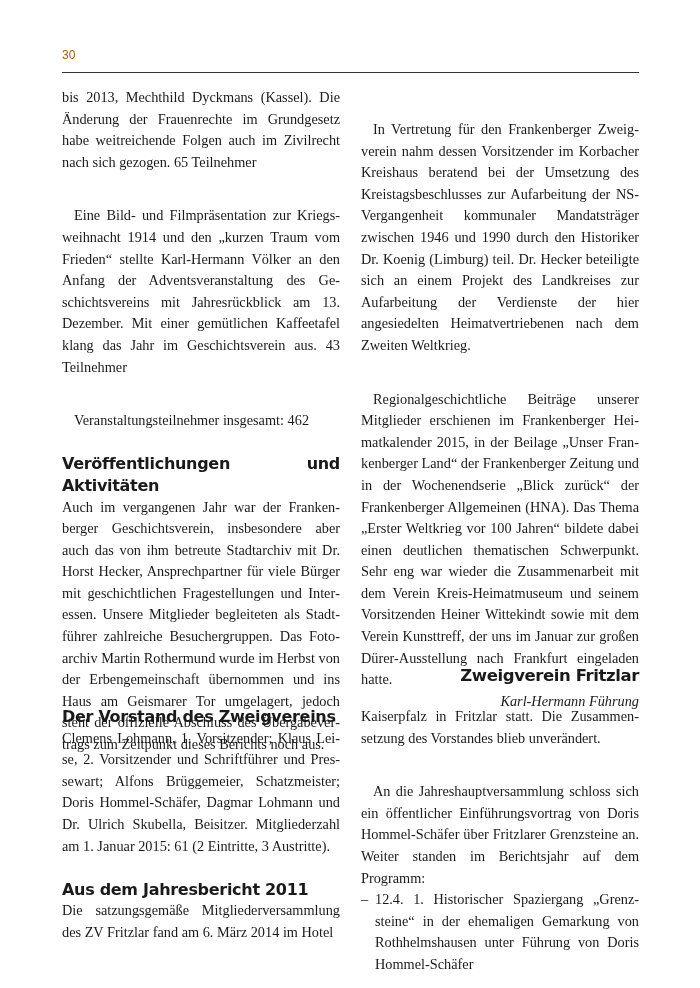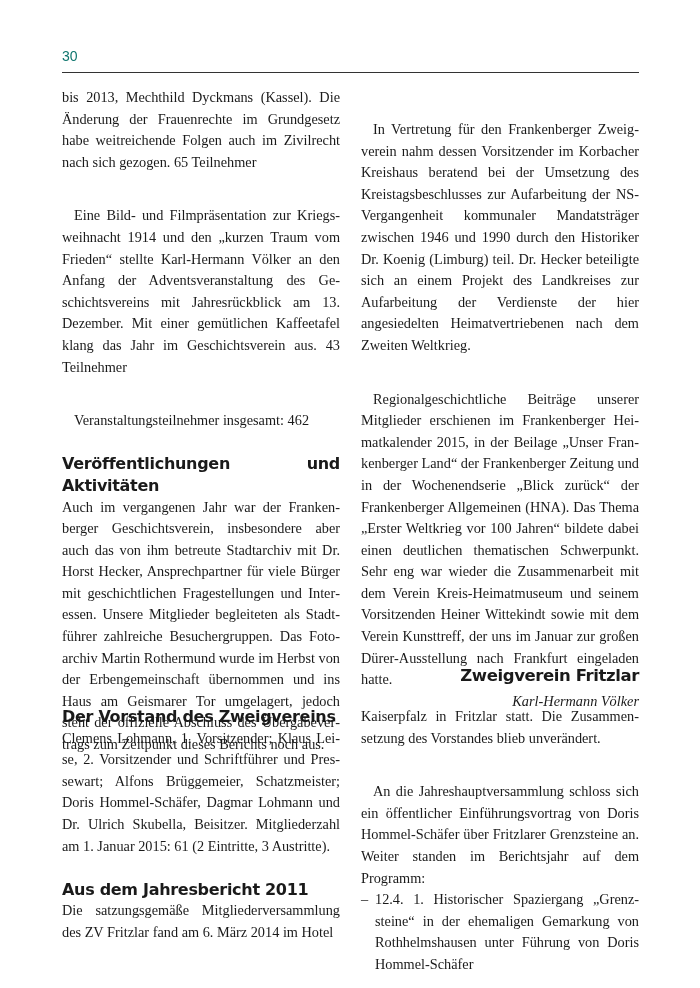--- a/index.html
+++ b/index.html
@@ -1,19 +1,19 @@
 <!DOCTYPE html>
 <html><head>
 <meta charset="utf-8">
 <style>
   html, body { margin:0; padding:0; background:#fff; }
   body { width:700px; height:988px; position:relative; overflow:hidden; color:#1a1a1a; }
   .page { position:absolute; left:62px; top:0; width:577px; }
   .header { position:absolute; left:0; top:48px; width:577px; height:24px; border-bottom:1.3px solid #333; }
-  .pagenum { position:absolute; left:0; top:0; font-family:"Liberation Sans", sans-serif; font-size:14px; color:#0f766e; }
+  .pagenum { position:absolute; left:0; top:0; font-family:"Liberation Sans", sans-serif; font-size:12px; color:#a16207; }
   .running { position:absolute; left:0; right:0; top:2px; text-align:center; font-family:"DejaVu Sans", sans-serif; font-size:10.5px; color:#333; letter-spacing:-0.2px; }
   .col { position:absolute; width:278px; font-family:"Liberation Serif", serif; font-size:14.3px; line-height:21.6px; text-align:justify; hyphens:manual; }
   .col p { margin:0; }
   .col p.ind { text-indent:12px;margin-top:32px; }
   .h4 { font-family:"DejaVu Sans", sans-serif; font-weight:bold; font-size:16px; line-height:21.6px; letter-spacing:-0.3px; color:#1a1a1a; }
   .gap { height:21.6px; }
   .sig { text-align:right; font-style:italic; }
   .sectitle { position:absolute; left:0; width:577px; top:666px; text-align:right; font-family:"DejaVu Sans", sans-serif; font-weight:bold; font-size:16.5px; letter-spacing:-0.4px; color:#1a1a1a; }
   .li { display:flex; }
   .li .dash { width:14px; flex:none; }
@@ -33,21 +33,21 @@
     <p class="ind">Eine Bild- und Filmpräsentation zur Kriegs­weihnacht 1914 und den „kurzen Traum vom Frieden“ stellte Karl-Hermann Völker an den Anfang der Adventsveranstaltung des Ge­schichtsvereins mit Jahresrückblick am 13. Dezember. Mit einer gemütlichen Kaffeeta­fel klang das Jahr im Geschichtsverein aus. 43 Teilnehmer</p>
     <p class="ind">Veranstaltungsteilnehmer insgesamt: 462</p>
     <div class="gap"></div>
     <div class="h4">Veröffentlichungen und Aktivitäten</div>
     <p>Auch im vergangenen Jahr war der Franken­berger Geschichtsverein, insbesondere aber auch das von ihm betreute Stadtarchiv mit Dr. Horst Hecker, Ansprechpartner für viele Bürger mit geschichtlichen Fragestellungen und Inter­essen. Unsere Mitglieder begleiteten als Stadt­führer zahlreiche Besuchergruppen. Das Foto­archiv Martin Rothermund wurde im Herbst von der Erbengemeinschaft übernommen und ins Haus am Geismarer Tor umgelagert, jedoch steht der offizielle Abschluss des Übergabever­trags zum Zeitpunkt dieses Berichts noch aus.</p>
   </div>
 
   <div class="col" style="left:299px; top:87px;">
     <p class="ind">In Vertretung für den Frankenberger Zweig­verein nahm dessen Vorsitzender im Korba­cher Kreishaus beratend bei der Umsetzung des Kreistagsbeschlusses zur Aufarbeitung der NS-Vergangenheit kommunaler Mandatsträ­ger zwischen 1946 und 1990 durch den His­toriker Dr. Koenig (Limburg) teil. Dr. Hecker beteiligte sich an einem Projekt des Landkrei­ses zur Aufarbeitung der Verdienste der hier angesiedelten Heimatvertriebenen nach dem Zweiten Weltkrieg.</p>
     <p class="ind">Regionalgeschichtliche Beiträge unserer Mitglieder erschienen im Frankenberger Hei­matkalender 2015, in der Beilage „Unser Fran­kenberger Land“ der Frankenberger Zeitung und in der Wochenendserie „Blick zurück“ der Frankenberger Allgemeinen (HNA). Das The­ma „Erster Weltkrieg vor 100 Jahren“ bildete dabei einen deutlichen thematischen Schwer­punkt. Sehr eng war wieder die Zusammen­arbeit mit dem Verein Kreis-Heimatmuseum und seinem Vorsitzenden Heiner Wittekindt sowie mit dem Verein Kunsttreff, der uns im Januar zur großen Dürer-Ausstellung nach Frankfurt eingeladen hatte.</p>
-    <p class="sig">Karl-Hermann Völker</p>
+    <p class="sig">Karl-Hermann Führung</p>
   </div>
 
   <div class="sectitle">Zweigverein Fritzlar</div>
 
   <div class="col" style="left:0; top:706px;">
     <div class="h4">Der Vorstand des Zweigvereins</div>
     <p>Clemens Lohmann, 1. Vorsitzender; Klaus Lei­se, 2. Vorsitzender und Schriftführer und Pres­sewart; Alfons Brüggemeier, Schatzmeister; Doris Hommel-Schäfer, Dagmar Lohmann und Dr. Ulrich Skubella, Beisitzer. Mitgliederzahl am 1. Januar 2015: 61 (2 Eintritte, 3 Austritte).</p>
     <div class="gap"></div>
     <div class="h4">Aus dem Jahresbericht 2011</div>
     <p>Die satzungsgemäße Mitgliederversammlung des ZV Fritzlar fand am 6. März 2014 im Hotel</p>

